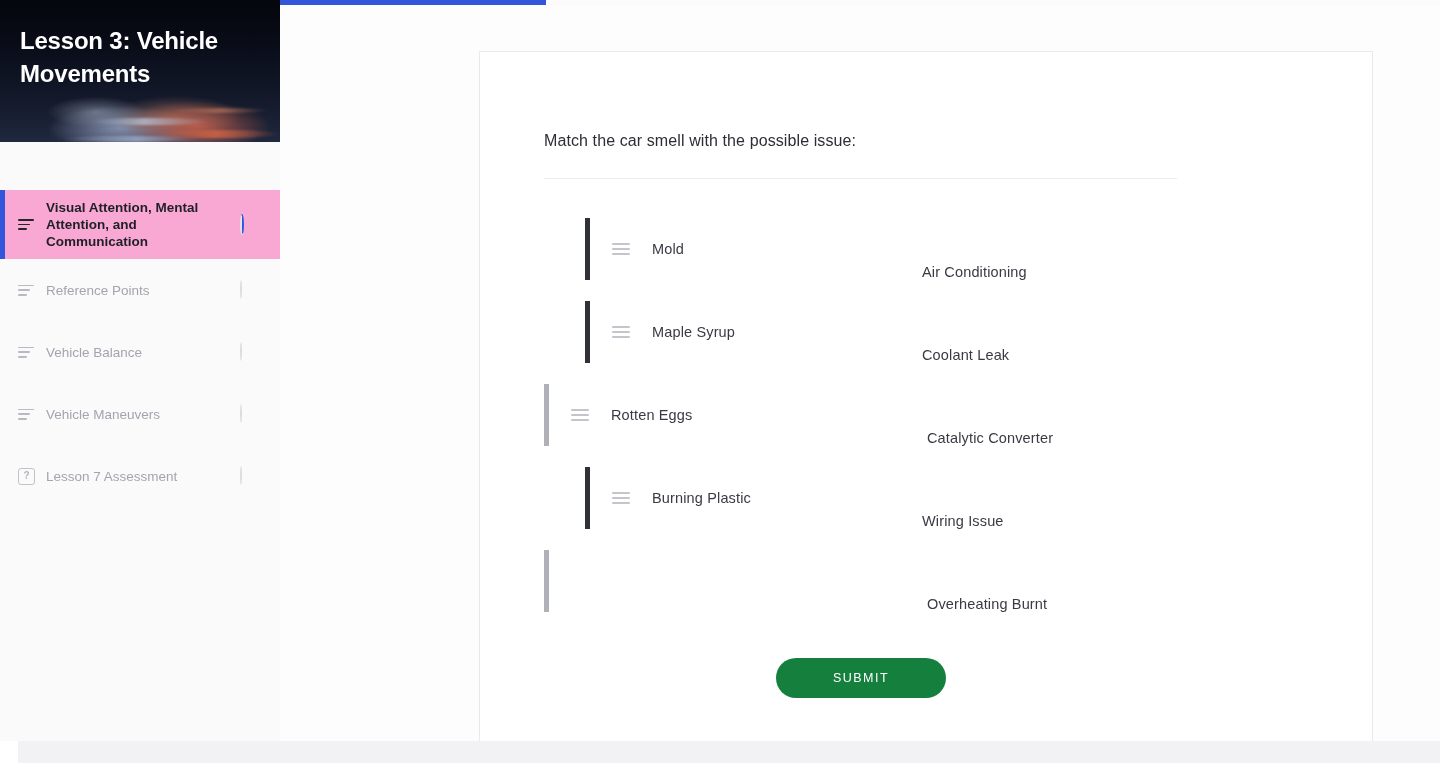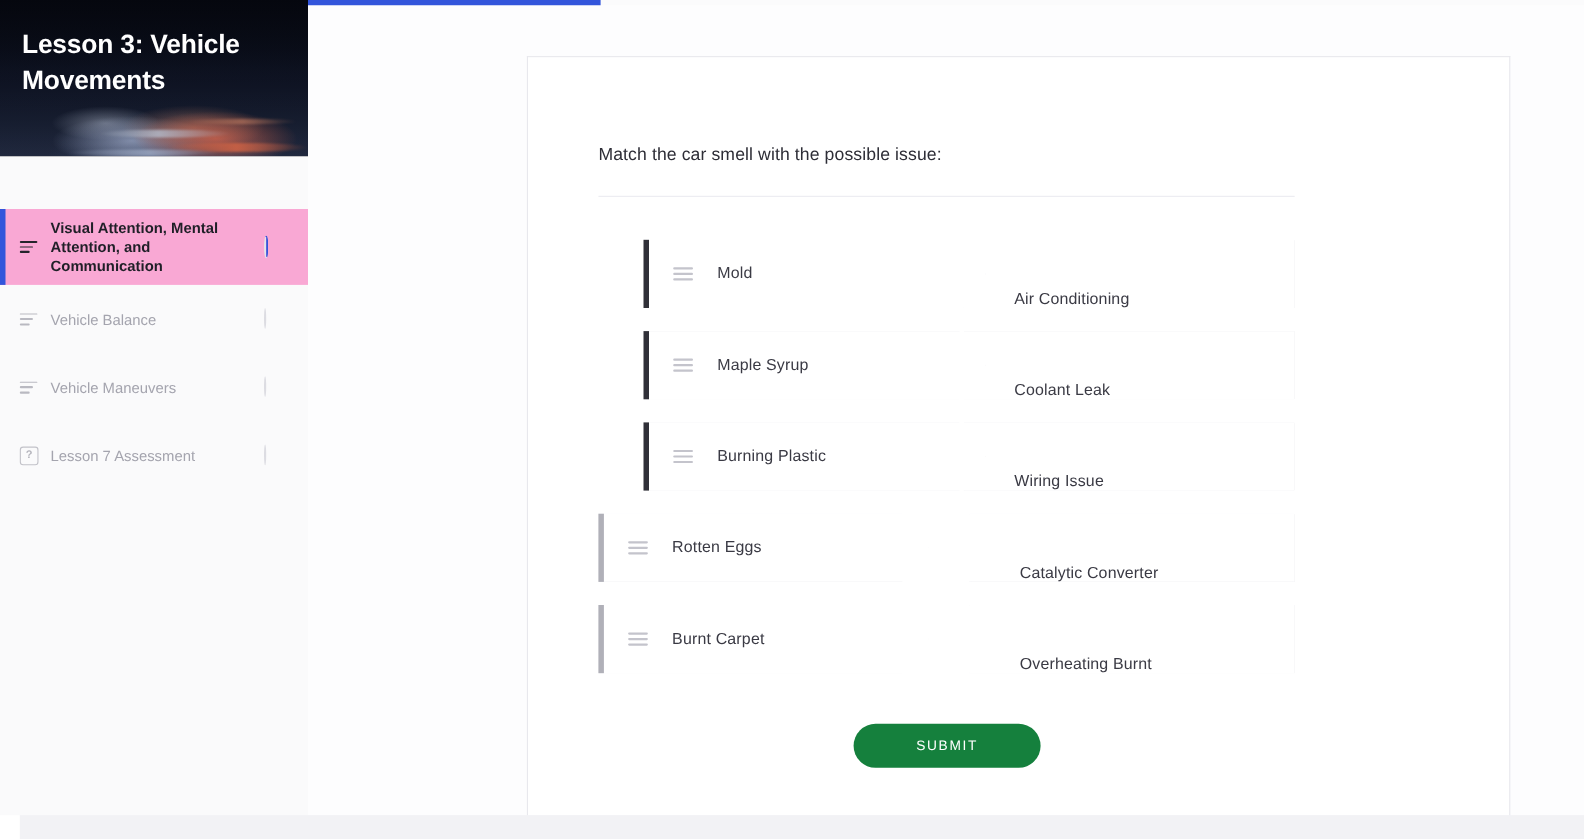--- a/index.html
+++ b/index.html
@@ -398,20 +398,33 @@
               <i></i>
               <i></i>
             </span>
         </span>
         <span class="nav-label">Visual Attention, Mental Attention, and Communication</span>
         <span class="nav-status">
           <span class="status-spinner"></span>
         </span>
       </div>
 
+      <div class="nav-item">
+        <span class="nav-icon">
+          <span class="lines-icon">
+              <i></i>
+              <i></i>
+              <i></i>
+            </span>
+        </span>
+        <span class="nav-label">Reference Points</span>
+        <span class="nav-status">
+          <span class="status-ring"></span>
+        </span>
+      </div>
 
       <div class="nav-item">
         <span class="nav-icon">
           <span class="lines-icon">
               <i></i>
               <i></i>
               <i></i>
             </span>
         </span>
         <span class="nav-label">Vehicle Balance</span>
@@ -481,60 +494,52 @@
                 <i></i>
                 <i></i>
               </span>
             <span class="tile-label">Maple Syrup</span>
           </div>
           <div class="tile tile-right">
             <span class="tile-label">Coolant Leak</span>
           </div>
         </div>
 
+        <div class="match-row unjoined">
+          <span class="accent-bar"></span>
+          <div class="tile tile-left">
+            <span class="drag-handle">
+                <i></i>
+                <i></i>
+                <i></i>
+              </span>
+            <span class="tile-label">Rotten Eggs</span>
+          </div>
+          <div class="tile tile-right">
+            <span class="tile-label">Catalytic Converter</span>
+          </div>
+        </div>
+
         <div class="match-row joined">
           <span class="accent-bar"></span>
           <div class="tile tile-left">
             <span class="drag-handle">
                 <i></i>
                 <i></i>
                 <i></i>
               </span>
             <span class="tile-label">Burning Plastic</span>
           </div>
           <div class="tile tile-right">
             <span class="tile-label">Wiring Issue</span>
           </div>
         </div>
 
         <div class="match-row unjoined">
           <span class="accent-bar"></span>
-          <div class="tile tile-left">
-            <span class="drag-handle">
-                <i></i>
-                <i></i>
-                <i></i>
-              </span>
-            <span class="tile-label">Rotten Eggs</span>
-          </div>
-          <div class="tile tile-right">
-            <span class="tile-label">Catalytic Converter</span>
-          </div>
-        </div>
-
-        <div class="match-row unjoined">
-          <span class="accent-bar"></span>
-          <div class="tile tile-left">
-            <span class="drag-handle">
-                <i></i>
-                <i></i>
-                <i></i>
-              </span>
-            <span class="tile-label">Burnt Carpet</span>
-          </div>
           <div class="tile tile-right">
             <span class="tile-label">Overheating Burnt</span>
           </div>
         </div>
 
       </div>
 
       <button class="submit-button">SUBMIT</button>
 
     </section>

